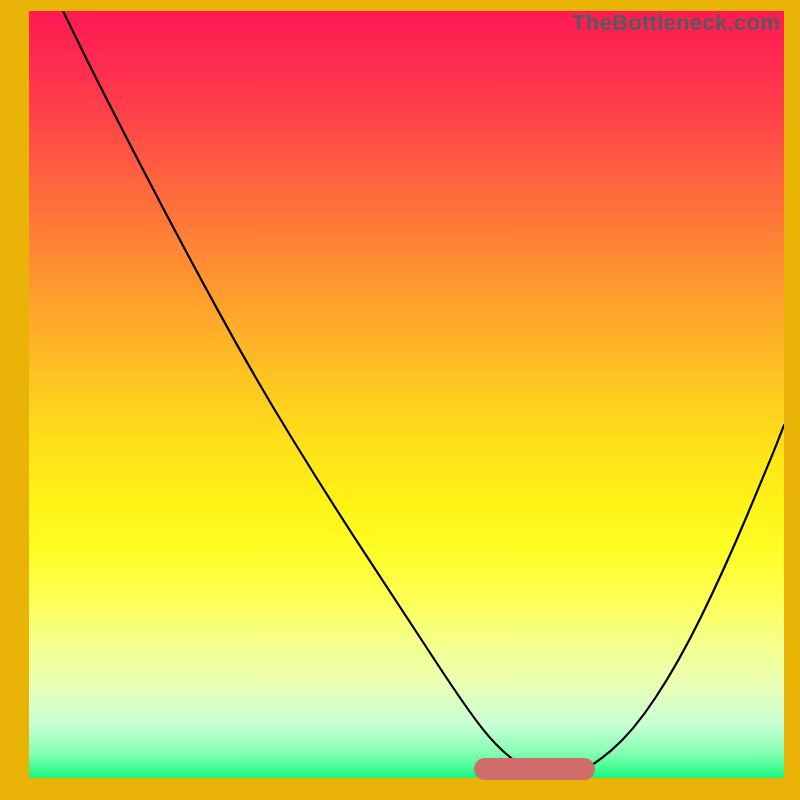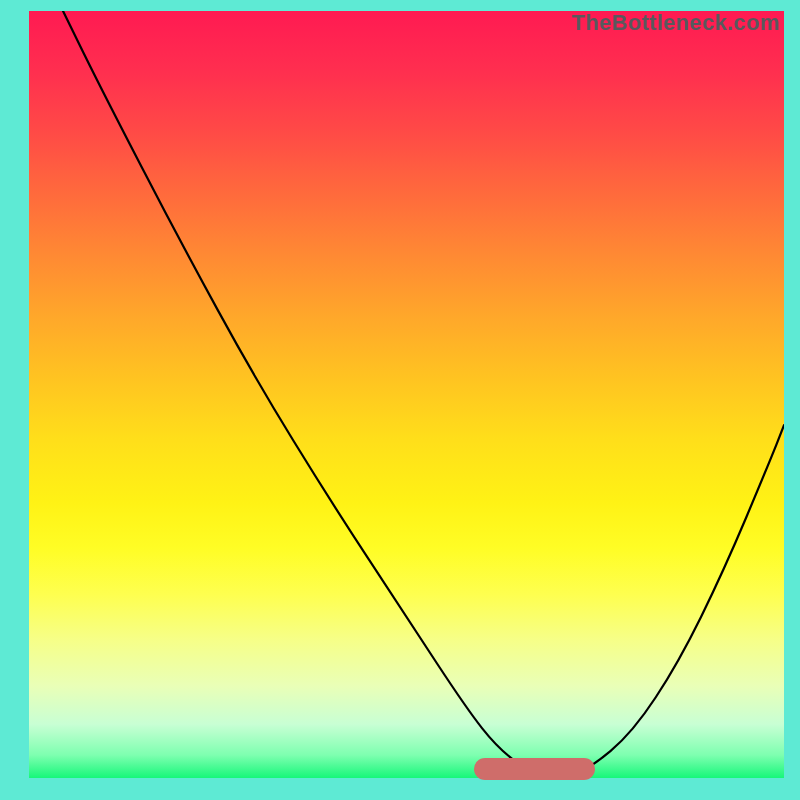--- a/index.html
+++ b/index.html
@@ -1,16 +1,16 @@
 <!DOCTYPE html>
 <html><head>
 <meta charset="utf-8">
 <style>
 body{margin:0;padding:0;background:#000;width:800px;height:800px;overflow:hidden;position:relative;font-family:Arial,Helvetica,sans-serif}
-.frame{position:absolute;left:0;top:0;width:800px;height:800px;background:#5eead4}
+.frame{position:absolute;left:0;top:0;width:800px;height:800px;background:#eab308}
 .plot{position:absolute;left:29px;top:11px;width:755px;height:767px;background:linear-gradient(to bottom,
 #ff1a52 0%,
 #ff2f4f 8%,
 #ff4b46 16%,
 #ff6b3c 24%,
 #ff8a33 32%,
 #ffa82a 40%,
 #ffc421 48%,
 #ffdf1a 56%,
 #fff215 64%,

